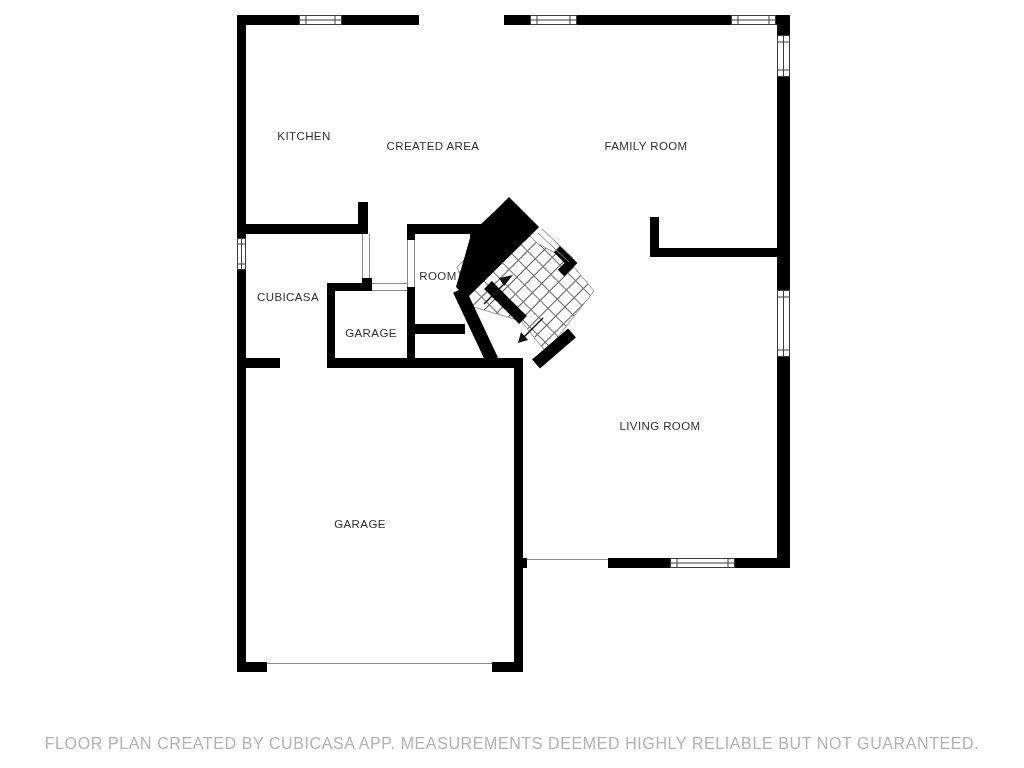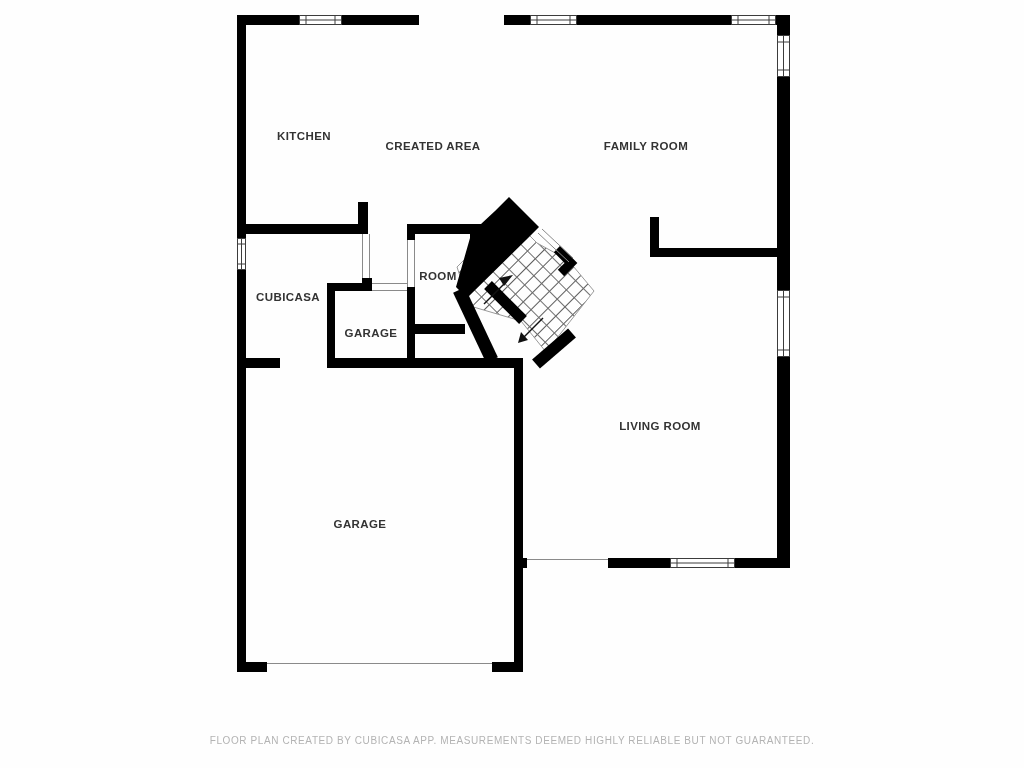--- a/index.html
+++ b/index.html
@@ -13,25 +13,25 @@
   html,body{margin:0;padding:0;}
   body{background:#ffffff;font-family:"Liberation Sans", sans-serif;}
   .stage{
     position:relative;width:1024px;height:768px;background:var(--bg);
     overflow:hidden;
   }
   .plan-svg{position:absolute;left:0;top:0;}
   .room-label{
     position:absolute;transform:translate(-50%,-50%);
     font-size:11.5px;letter-spacing:0.4px;color:var(--label);
-    white-space:nowrap;font-weight:700;
+    white-space:nowrap;font-weight:400;
   }
   .footer-note{
     position:absolute;left:0;top:735px;width:1024px;text-align:center;
-    font-size:10px;letter-spacing:0.6px;color:var(--footer);white-space:nowrap;
+    font-size:16px;letter-spacing:0.6px;color:var(--footer);white-space:nowrap;
   }
 </style>
 </head>
 <body>
 
 <div class="stage">
 
   <svg class="plan-svg" width="1024" height="768" viewBox="0 0 1024 768">
     <defs>
       <pattern id="hA" patternUnits="userSpaceOnUse" width="11" height="11" patternTransform="rotate(45)">

